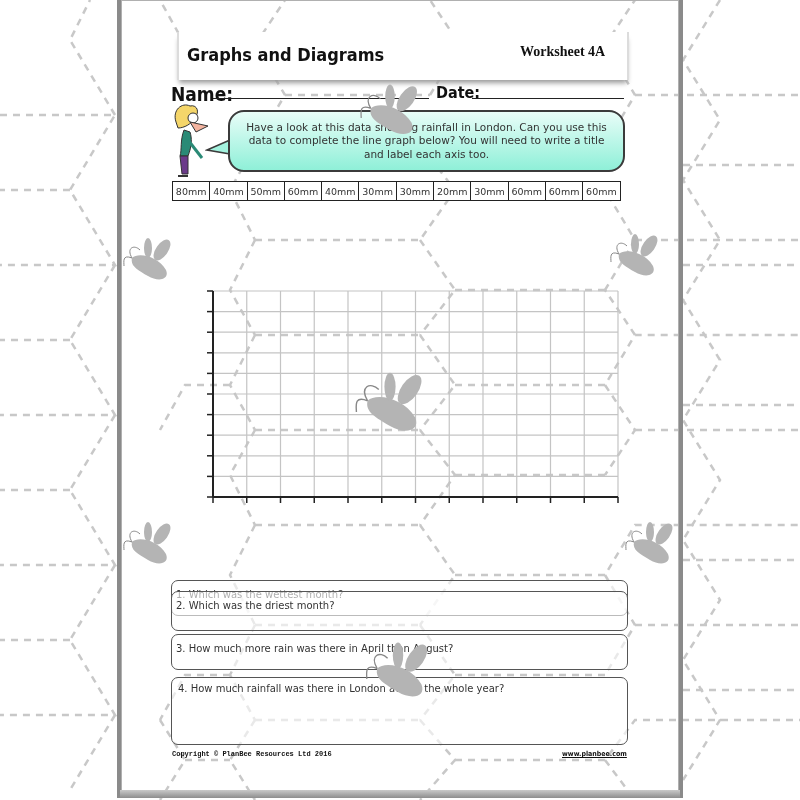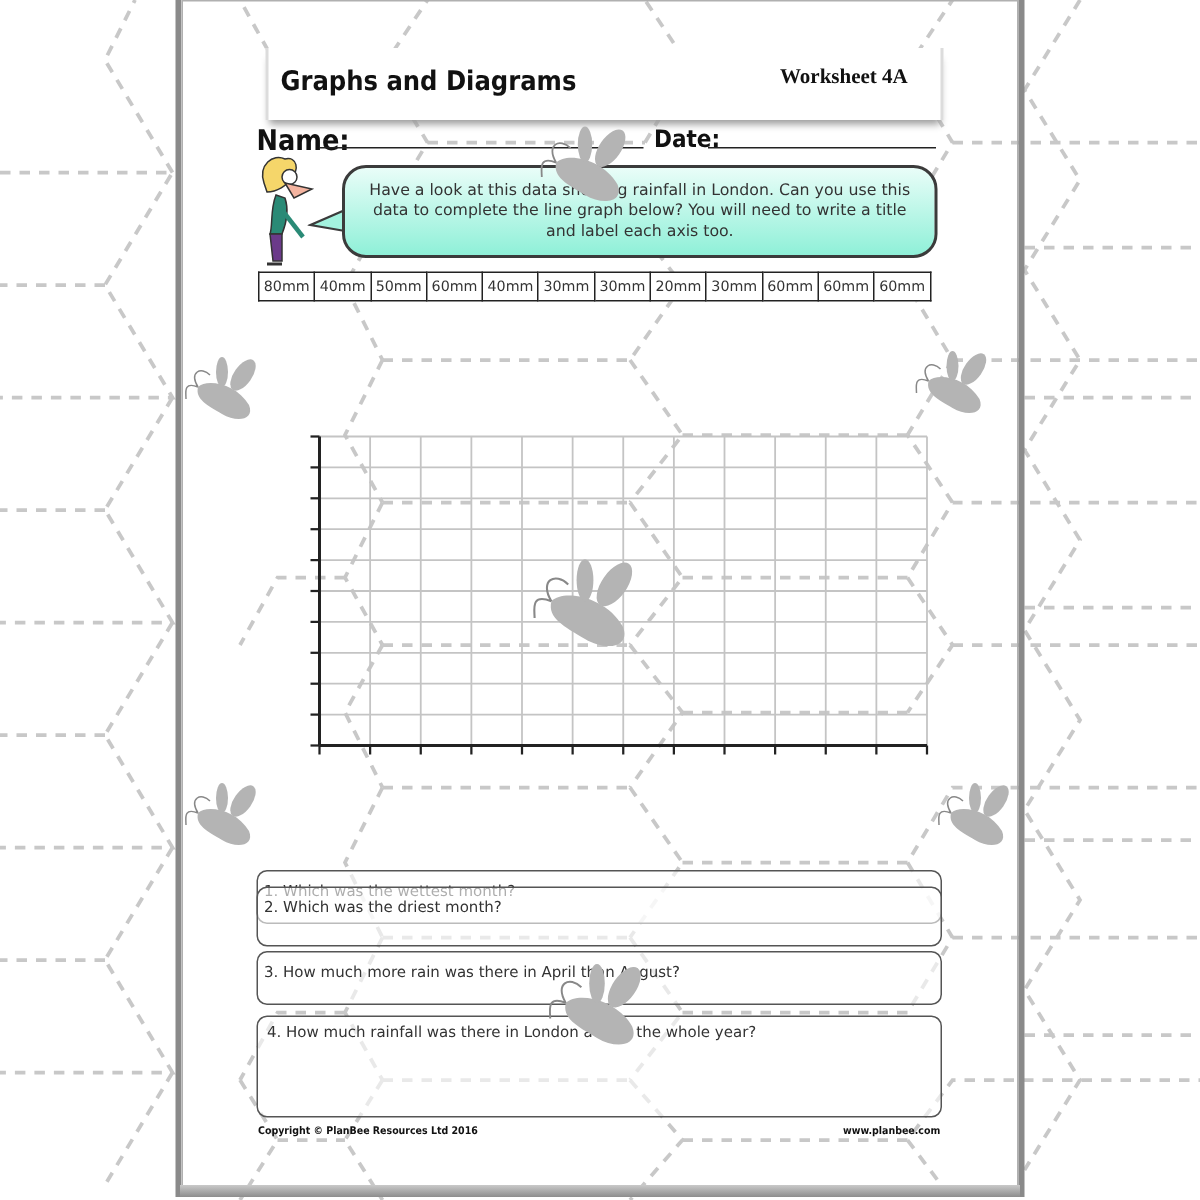--- a/index.html
+++ b/index.html
@@ -65,22 +65,22 @@
     position:absolute; left:171px; width:457px; box-sizing:border-box;
     border:1.5px solid #555; border-radius:7px; background:rgba(255,255,255,0.6);
   }
   .qtext { position:absolute; left:4px; top:8px; font-size:10px; color:#333; }
   .q1 { top:532px; height:36px;margin-top:48px; }
   .q2 { top:591px; height:40px; }
   .q3 { top:634px; height:36px; }
   .q4 { top:677px; height:68px; }
   .q4 .qtext { left:6px; top:5px; }
 
-  .footer-left { left:172px; top:750px; font-size:7px; }
-  .footer-right { left:562px; top:750px; font-size:7px; }
+  .footer-left { left:172px; top:750px; font-size:7px;font-family:Liberation Mono, monospace; }
+  .footer-right { left:562px; top:750px; font-size:7px;text-decoration:underline; }
 
   .bee { position:absolute; }
   .shadow-bottom {
     position:absolute; left:120px; top:790px; width:560px; height:8px;
     background:linear-gradient(to bottom,#c9c9c9,#8d8d8d);
   }
 </style>
 </head>
 <body>
 

